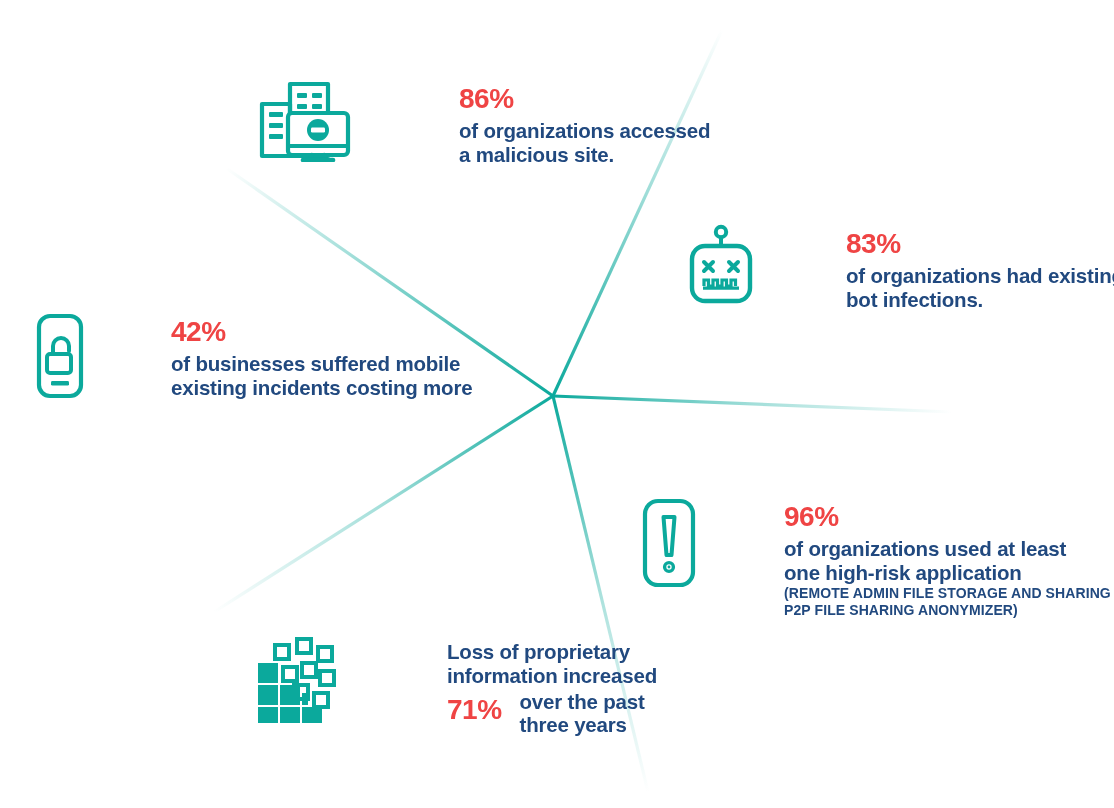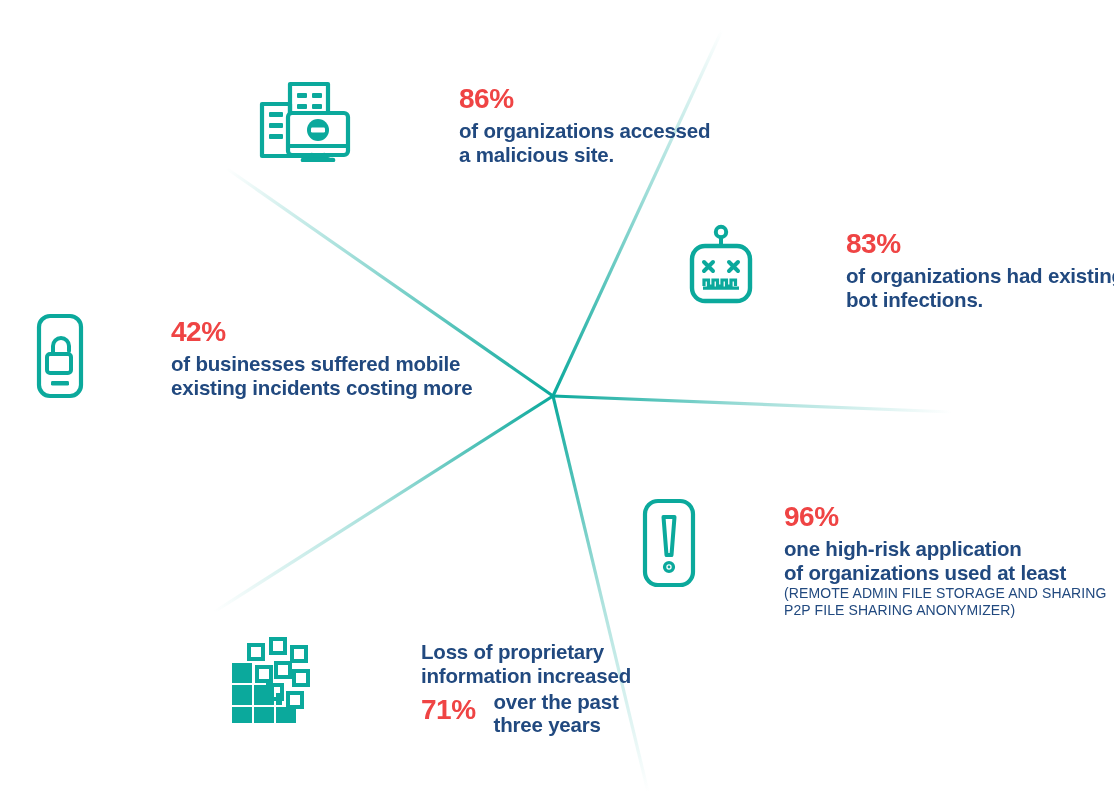--- a/index.html
+++ b/index.html
@@ -49,41 +49,41 @@
   .body-line {
     color: #21497F;
     font-weight: bold;
     font-size: 20.5px;
     line-height: 24px;
     letter-spacing: -0.2px;
     white-space: nowrap;
   }
   .sub-line {
     color: #21497F;
-    font-weight: normal;
+    font-weight: bold;
     font-size: 14px;
     line-height: 17px;
     letter-spacing: 0.1px;
     white-space: nowrap;
   }
 
   
   #stat-malicious-site { left: 256px; top: 76px; }
   #stat-malicious-site .txt { margin-left: 107px; margin-top: 3px; }
 
   #stat-bot-infections { left: 686px; top: 224px; }
   #stat-bot-infections .txt { margin-left: 90px; margin-top: 0px; }
 
   #stat-mobile-incidents { left: 32px; top: 312px; }
   #stat-mobile-incidents .txt { margin-left: 83px; margin-top: 0px; }
 
   #stat-high-risk-app { left: 640px; top: 497px; }
   #stat-high-risk-app .txt { margin-left: 86px; margin-top: 0px; }
 
-  #stat-proprietary-loss { left: 226px; top: 637px; }
+  #stat-proprietary-loss { left: 252px; top: 637px; }
   #stat-proprietary-loss .txt { margin-left: 103px; margin-top: 3px; }
 
   
   .inline-row {
     display: flex;
     align-items: flex-start;
     margin-top: 2px;
   }
   .inline-row .pct {
     margin-right: 18px;
@@ -221,22 +221,22 @@
       <svg class="icon-svg" width="58" height="92" viewBox="0 0 58 92" xmlns="http://www.w3.org/2000/svg">
         <rect x="5" y="4" width="48" height="84" rx="13" fill="none" stroke="#0BA99C" stroke-width="4.2"></rect>
 
         <path d="M23.5 20 h11 l-3 38 h-5 z" fill="none" stroke="#0BA99C" stroke-width="4" stroke-linejoin="round"></path>
         <circle cx="29" cy="70" r="4.4" fill="none" stroke="#0BA99C" stroke-width="3.4"></circle>
         <circle cx="29" cy="70" r="1.4" fill="#0BA99C"></circle>
       </svg>
     </div>
     <div class="txt">
       <div class="pct">96%</div>
+      <div class="body-line">of organizations used at least</div>
       <div class="body-line">one high-risk application</div>
-      <div class="body-line">of organizations used at least</div>
       <div class="sub-line">(REMOTE ADMIN FILE STORAGE AND SHARING</div>
       <div class="sub-line">P2P FILE SHARING ANONYMIZER)</div>
     </div>
   </div>
 
   <div class="stat" id="stat-proprietary-loss">
     <div class="icon-wrap">
       <svg class="icon-svg" width="92" height="92" viewBox="0 0 92 92" xmlns="http://www.w3.org/2000/svg">
 
         <g fill="#0BA99C">

